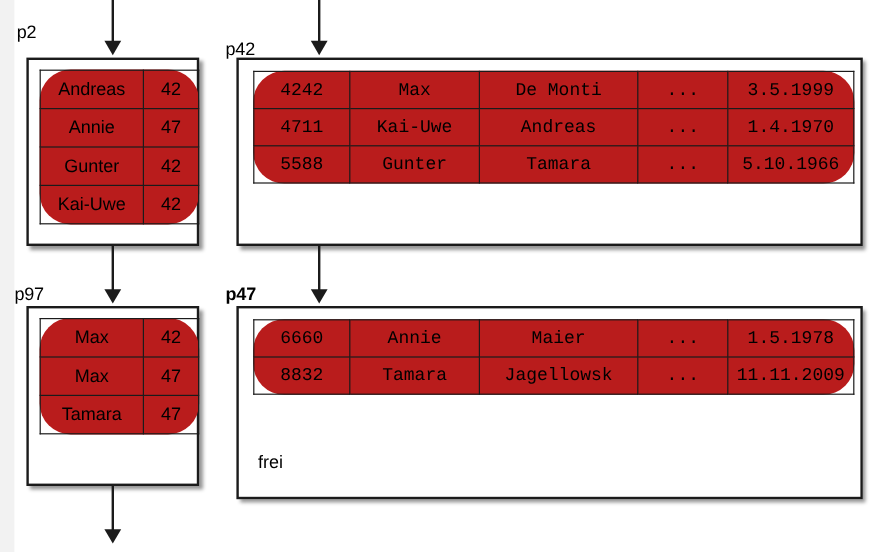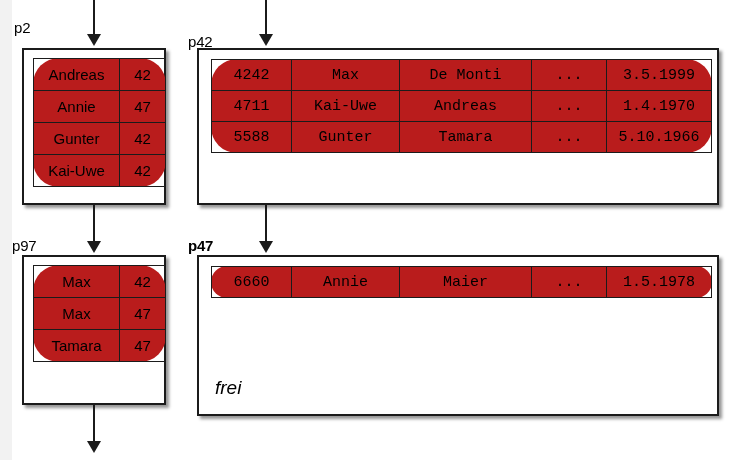--- a/index.html
+++ b/index.html
@@ -71,22 +71,21 @@
 
   
   .col-id    { width: 80px; }
   .col-first { width: 108px; }
   .col-last  { width: 132px; }
   .col-dots  { width: 75px; }
   .col-date  { width: 105px; }
 
   .free-label {
     position: absolute;
-    font-style: italic;
-    font-size: 19px;
+    font-size: 15px;
     color: #000000;
     white-space: nowrap;
   }
 
   
   .arrow {
     position: absolute;
   }
   .arrow .shaft {
     position: absolute;
@@ -234,20 +233,27 @@
           <col class="col-date">
       </colgroup>
       <tbody>
         <tr>
           <td>6660</td>
           <td>Annie</td>
           <td>Maier</td>
           <td>...</td>
           <td>1.5.1978</td>
         </tr>
+        <tr>
+          <td>8832</td>
+          <td>Tamara</td>
+          <td>Jagellowsk</td>
+          <td>...</td>
+          <td>11.11.2009</td>
+        </tr>
       </tbody>
     </table>
     <div class="free-label" style="left:16px; top:120px;">frei</div>
   </div>
 
   <div class="arrow" style="left:86px; top:405px; width:16px; height:48px;">
     <div class="shaft" style="height:38px;"></div>
     <div class="head"></div>
   </div>
 

